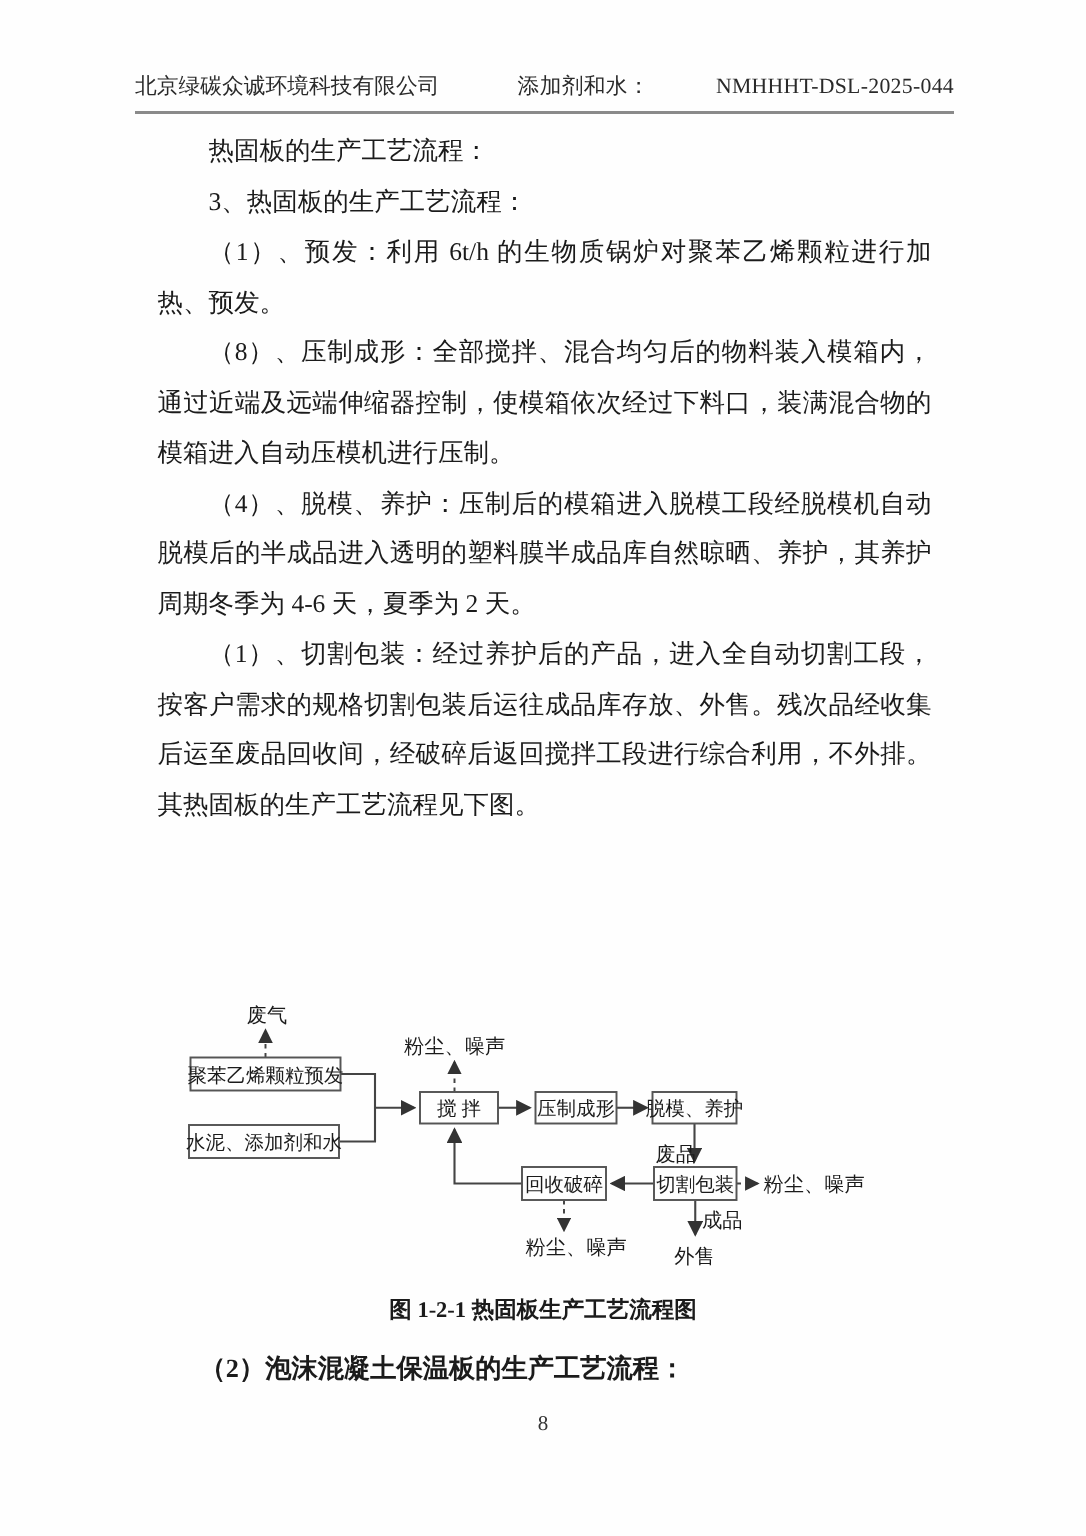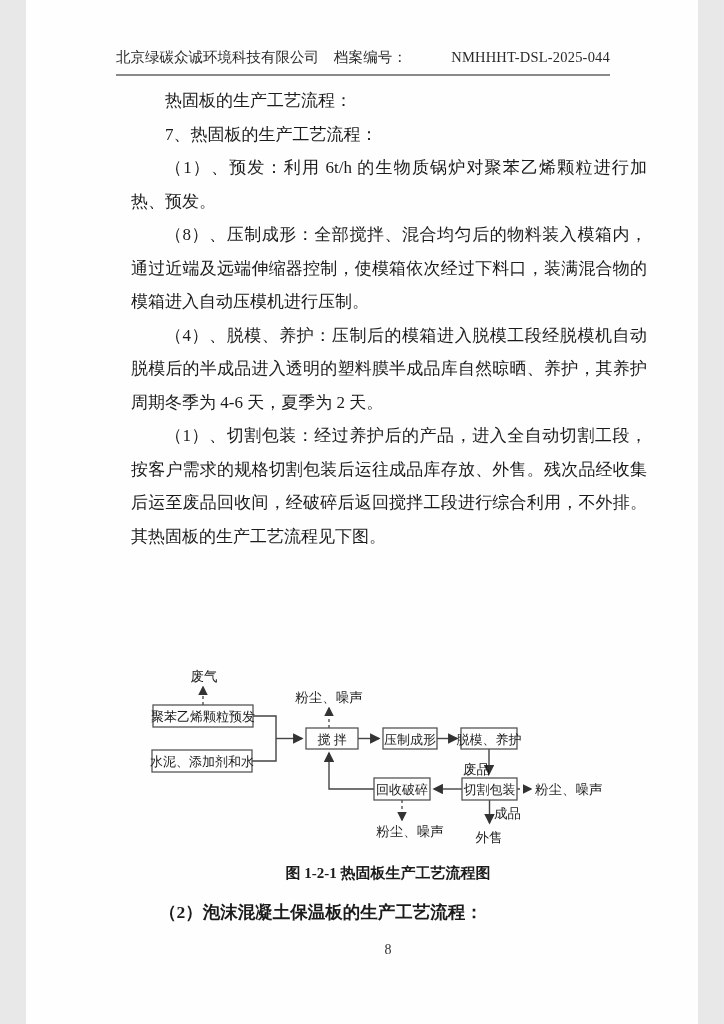--- a/index.html
+++ b/index.html
@@ -1,18 +1,18 @@
 <!DOCTYPE html>
 <html><head>
 <meta charset="utf-8">
 <style>
   html,body{margin:0;padding:0;background:#e8e8e8;}
   .page{
     position:relative;
-    width:672px;height:1024px;
+    width:724px;height:1024px;
     margin:0 auto;
     background:#fefefe;
     font-family:"Liberation Serif","DejaVu Serif",serif;
     color:#1b1b1b;
     overflow:hidden;
   }
   
   .header{
     position:absolute;left:90px;right:88px;top:48px;
     height:26px;
@@ -51,26 +51,26 @@
     text-align:center;font-size:14px;color:#333;
   }
 </style>
 </head>
 <body>
 
 <div class="page">
 
   <div class="header">
     <span class="company">北京绿碳众诚环境科技有限公司</span>
-    <span class="doc-no"><span>档案编号：</span><span class="num">NMHHHT-DSL-2025-044</span></span>
+    <span class="doc-no"><span>添加剂和水：</span><span class="num">NMHHHT-DSL-2025-044</span></span>
   </div>
 
   <div class="body-text">
     <p>热固板的生产工艺流程：</p>
-    <p>7、热固板的生产工艺流程：</p>
+    <p>3、热固板的生产工艺流程：</p>
     <p>（1）、预发：利用 6t/h 的生物质锅炉对聚苯乙烯颗粒进行加热、预发。</p>
     <p>（8）、压制成形：全部搅拌、混合均匀后的物料装入模箱内，通过近端及远端伸缩器控制，使模箱依次经过下料口，装满混合物的模箱进入自动压模机进行压制。</p>
     <p>（4）、脱模、养护：压制后的模箱进入脱模工段经脱模机自动脱模后的半成品进入透明的塑料膜半成品库自然晾晒、养护，其养护周期冬季为 4-6 天，夏季为 2 天。</p>
     <p>（1）、切割包装：经过养护后的产品，进入全自动切割工段，按客户需求的规格切割包装后运往成品库存放、外售。残次品经收集后运至废品回收间，经破碎后返回搅拌工段进行综合利用，不外排。其热固板的生产工艺流程见下图。</p>
   </div>
 
   <div class="figure">
     <svg width="560" height="205" viewBox="0 0 560 205">
       <defs>
         <marker id="arr" viewBox="0 0 10 10" refX="8.5" refY="5" markerWidth="7.5" markerHeight="7.5" orient="auto-start-reverse">

